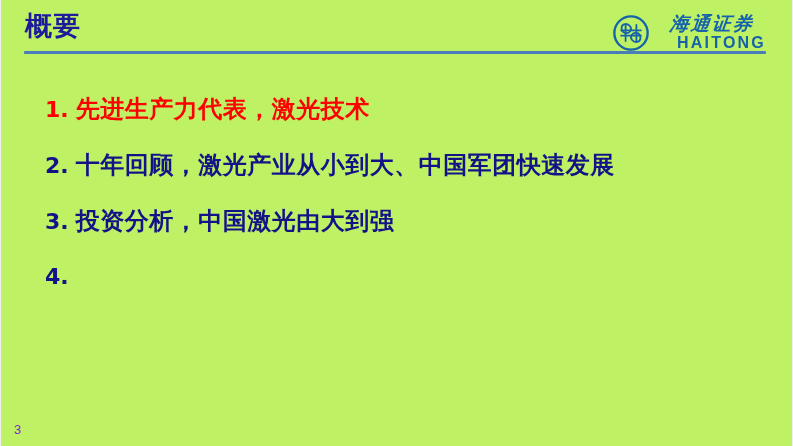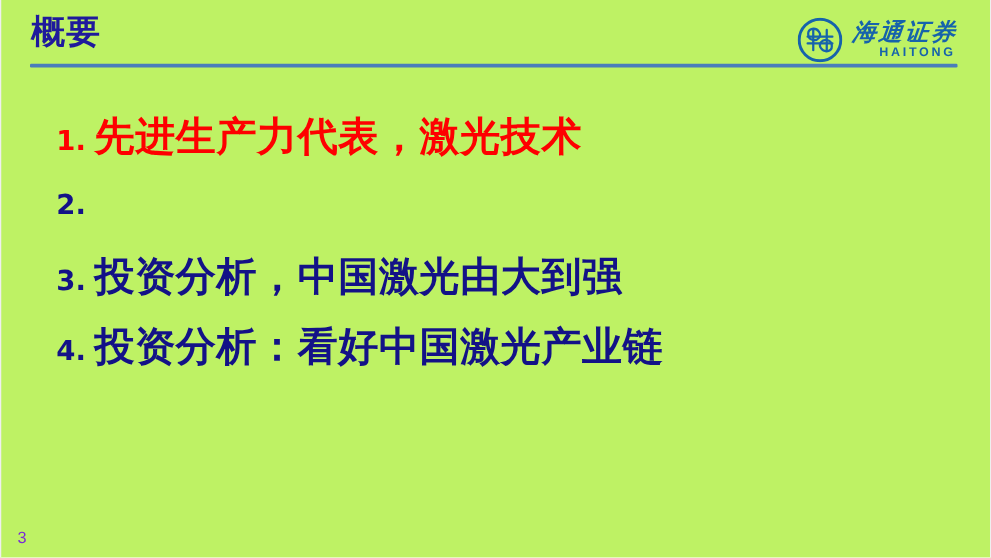--- a/index.html
+++ b/index.html
@@ -71,21 +71,21 @@
     font-weight: 700;
     font-style: italic;
     color: #1663ab;
     letter-spacing: 2px;
     white-space: nowrap;
     transform: skewX(-6deg);
   }
   #logo-en {
     margin-top: 2px;
     font-family: "Liberation Sans", sans-serif;
-    font-size: 10px;
+    font-size: 16px;
     font-weight: 700;
     color: #1663ab;
     letter-spacing: 2.2px;
     white-space: nowrap;
     padding-left: 20px;
   }
 
   
   #agenda {
     position: absolute;
@@ -102,21 +102,21 @@
   .agenda-num {
     font-family: "DejaVu Sans", "Liberation Sans", sans-serif;
     font-size: 22px;
     font-weight: 700;
     line-height: 32px;
     flex: 0 0 auto;
     padding-right: 7px;
   }
   .agenda-text {
     font-family: "DejaVu Serif", "Liberation Serif", serif;
-    font-size: 32px;
+    font-size: 24px;
     font-weight: 700;
     line-height: 32px;
     letter-spacing: 0.5px;
     flex: 0 0 auto;
     text-align: right;
   }
   .accent-red .agenda-num,
   .accent-red .agenda-text { color: #fe0000; }
   .accent-navy .agenda-num,
   .accent-navy .agenda-text { color: #131287; }
@@ -174,30 +174,30 @@
 
   <div id="agenda">
 
     <div class="agenda-item accent-red">
       <span class="agenda-num">1.</span>
       <span class="agenda-text">先进生产力代表，激光技术</span>
     </div>
 
     <div class="agenda-item accent-navy">
       <span class="agenda-num">2.</span>
+      <span class="agenda-text">十年回顾，激光产业从小到大、中国军团快速发展</span>
     </div>
 
     <div class="agenda-item accent-navy">
       <span class="agenda-num">3.</span>
       <span class="agenda-text">投资分析，中国激光由大到强</span>
     </div>
 
     <div class="agenda-item accent-navy">
       <span class="agenda-num">4.</span>
-      <span class="agenda-text">投资分析：看好中国激光产业链</span>
     </div>
 
   </div>
 
   <div id="page-number">3</div>
 
 
 </div>
 
 </body></html>

